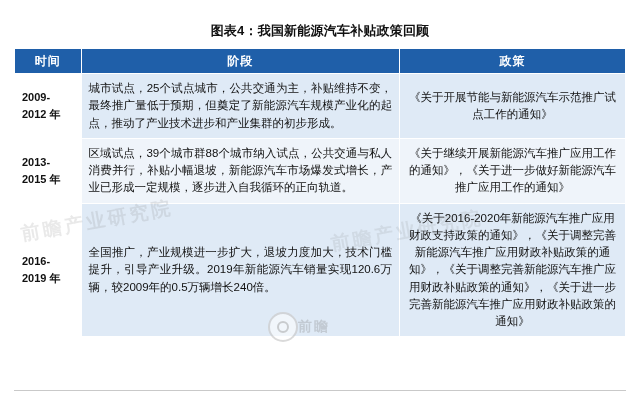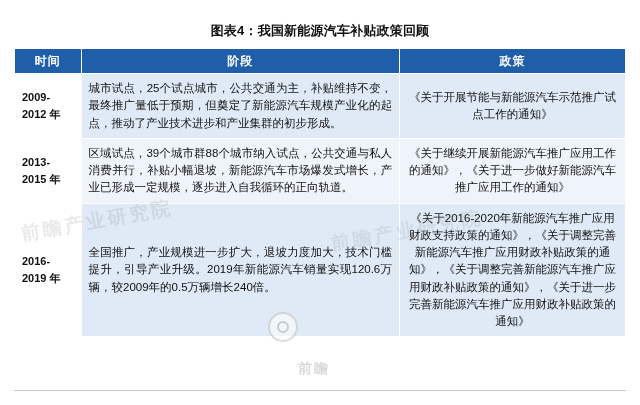--- a/index.html
+++ b/index.html
@@ -137,21 +137,20 @@
   }
   .wm-logo-text {
     position: absolute;
     left: 298px;
     top: 306px;
     font-size: 14px;
     font-weight: bold;
     color: rgba(130,130,130,0.3);
     letter-spacing: 2px;
     pointer-events: none;
-    margin-top: 42px;
   }
 </style>
 </head>
 <body>
 
 <div class="page">
 
   <div class="title">图表4：我国新能源汽车补贴政策回顾</div>
 
   <table class="policy">

